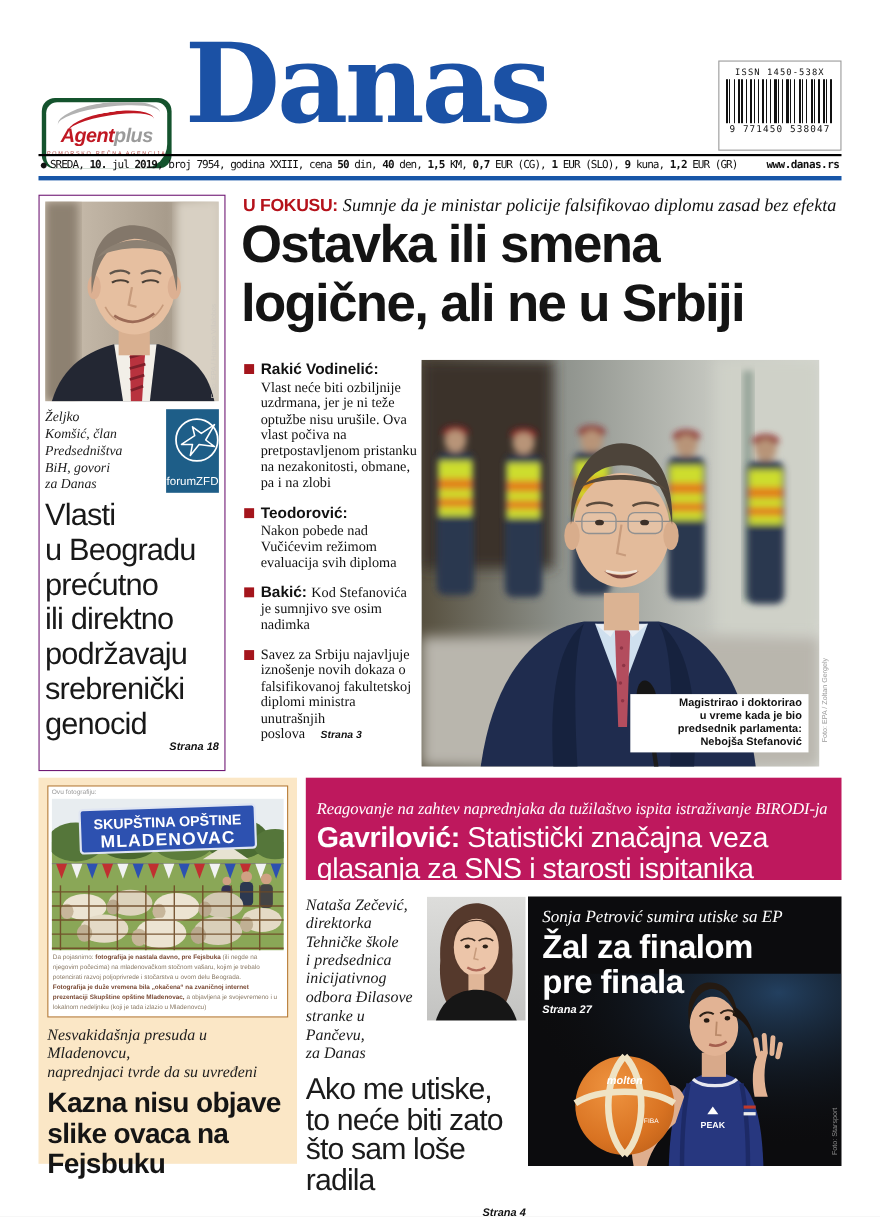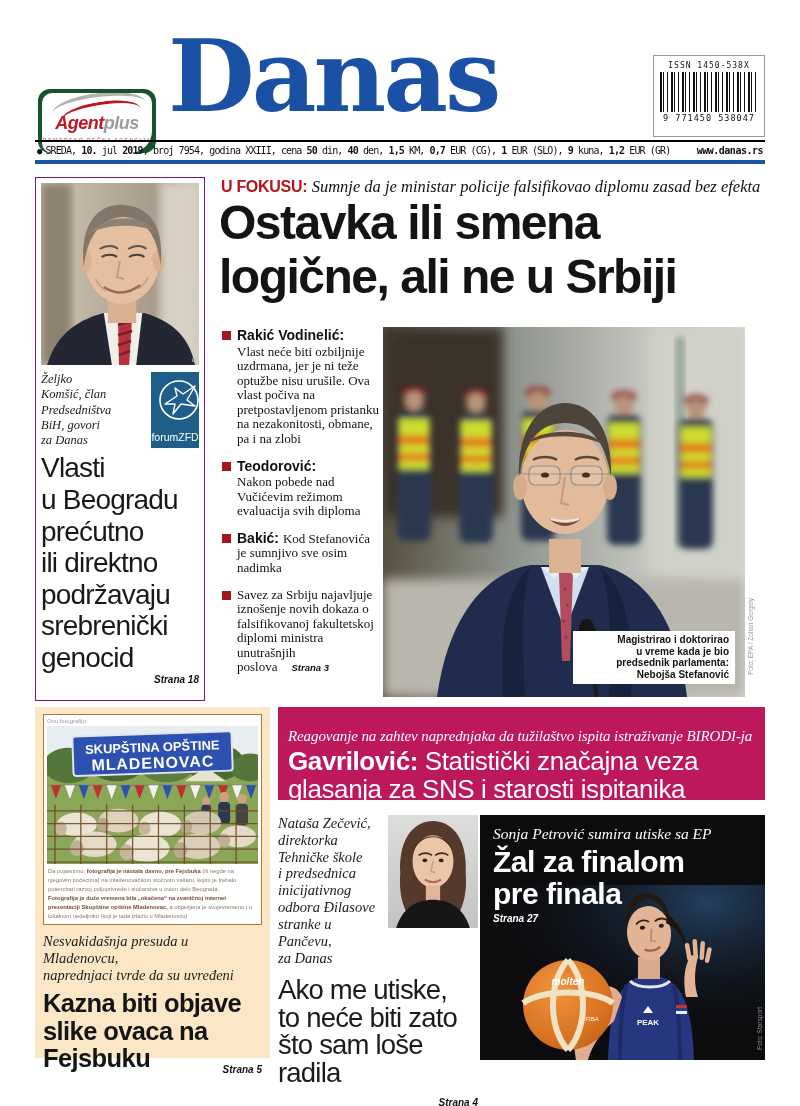--- a/index.html
+++ b/index.html
@@ -420,24 +420,23 @@
           </g>
         </svg>
       </div>
       <div class="shot-cap">
         <span>Da pojasnimo: </span><b>fotografija je nastala davno, pre Fejsbuka</b><span> (ili negde na njegovim počecima) na mladenovačkom stočnom vašaru, kojim je trebalo potencirati razvoj poljoprivrede i stočarstva u ovom delu Beograda.</span><br>
         <b>Fotografija je duže vremena bila „okačena“ na zvaničnoj internet prezentaciji Skupštine opštine Mladenovac,</b><span> a objavljena je svojevremeno i u lokalnom nedeljniku (koji je tada izlazio u Mladenovcu)</span>
       </div>
     </div>
     <div class="beige-kicker" style="white-space:pre-line;">Nesvakidašnja presuda u Mladenovcu,
 naprednjaci tvrde da su uvređeni</div>
-    <div class="beige-headline">Kazna biti objave
+    <div class="beige-headline">Kazna nisu objave
 slike ovaca na
 Fejsbuku</div>
-    <div style="text-align:right;margin-top:-14px;"><span class="page-ref">Strana 5</span></div>
   </div>
 
   <div class="pancevo">
     <div class="p-top">
       <div class="p-kicker">Nataša Zečević,
 direktorka
 Tehničke škole
 i predsednica
 inicijativnog
 odbora Đilasove

